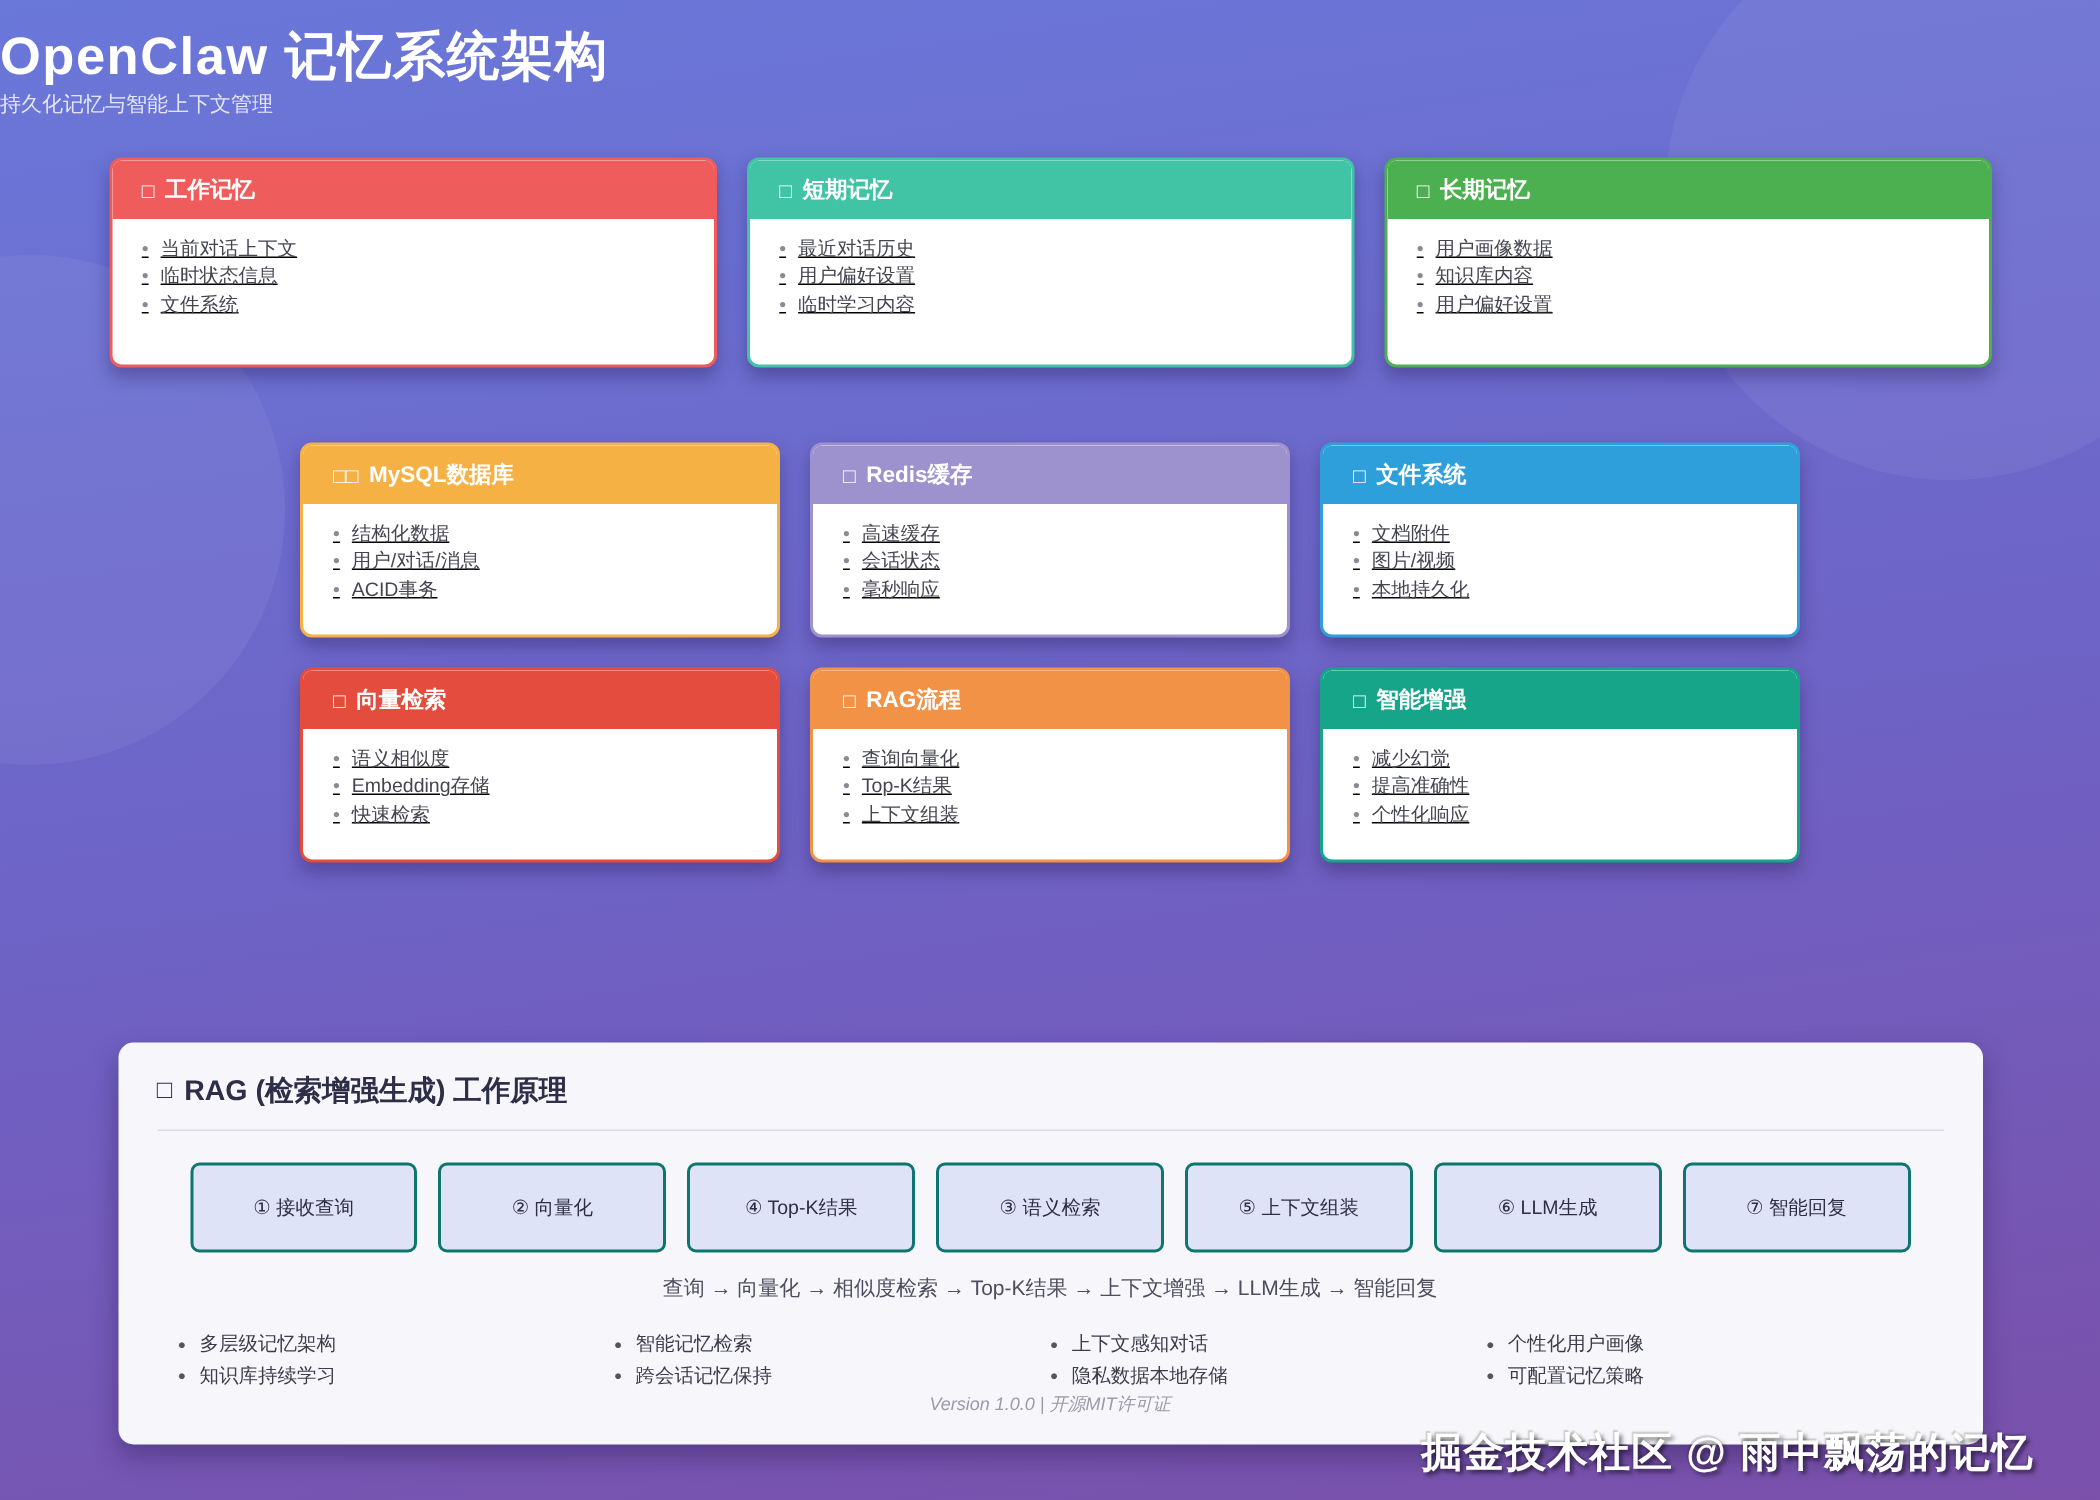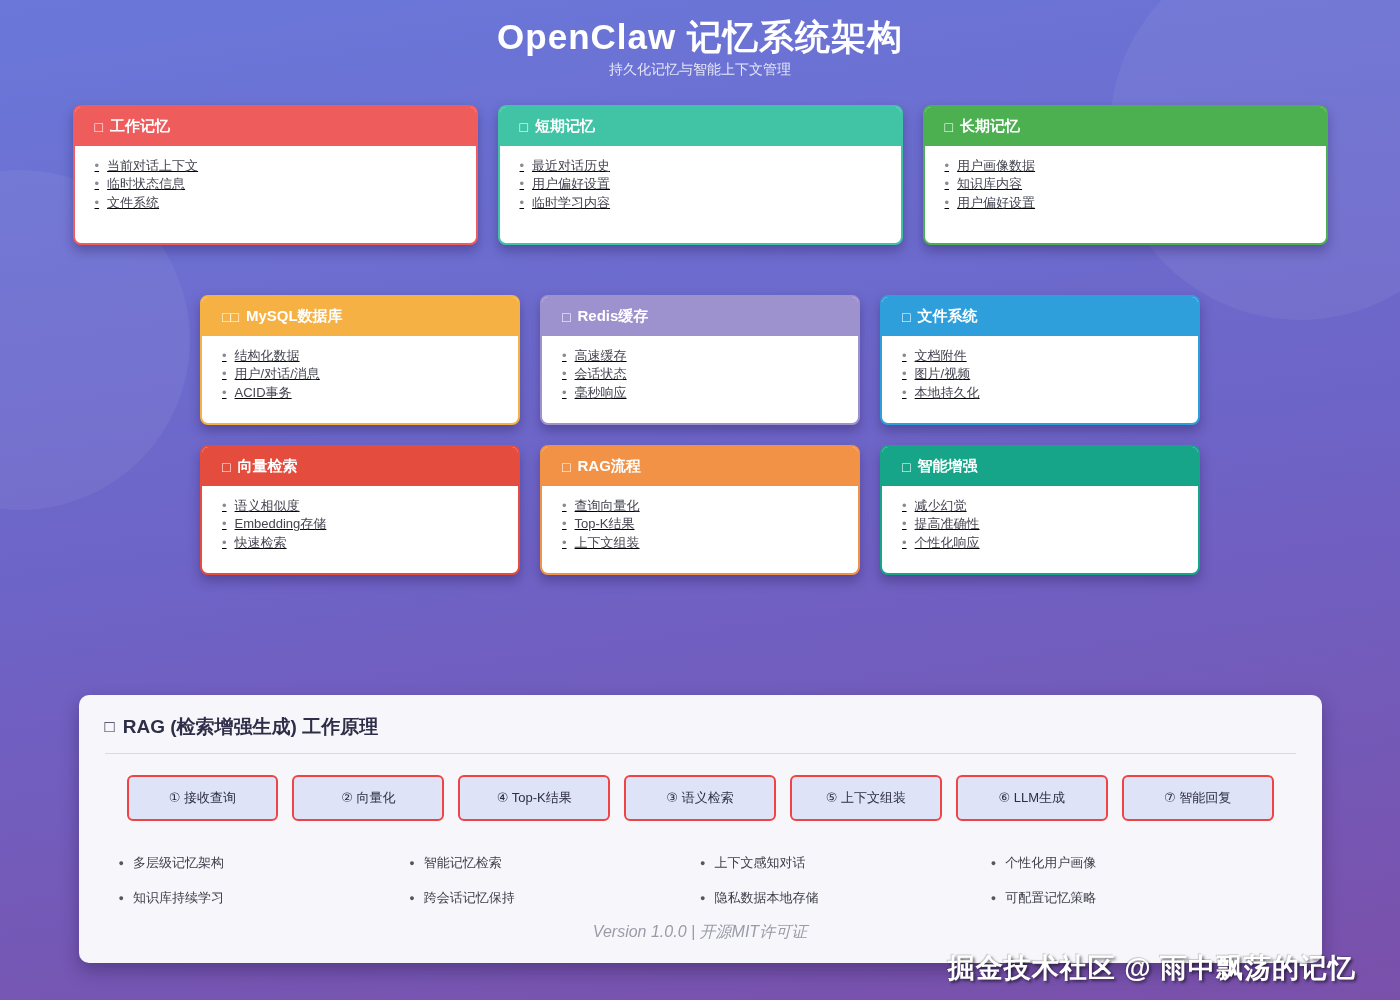--- a/index.html
+++ b/index.html
@@ -9,21 +9,21 @@
     overflow: hidden;
     font-family: "Liberation Sans", "DejaVu Sans", sans-serif;
     background: linear-gradient(172deg, #6a78d9 0%, #6e63c6 52%, #7a50aa 100%);
   }
   .bg-circle { position: absolute; border-radius: 50%; background: rgba(255,255,255,0.055); }
   .bg-circle.c1 { width: 340px; height: 340px; left: -150px; top: 170px; }
   .bg-circle.c2 { width: 380px; height: 380px; right: -90px; top: -60px; }
   .bg-circle.c3 { width: 260px; height: 260px; left: 90px; bottom: 40px; }
 
   
-  .page-header { text-align: center; padding-top: 14px; color: #ffffff; position: relative; }
+  .page-header { text-align: left; padding-top: 14px; color: #ffffff; position: relative; }
   .page-header h1 { font-size: 35px; font-weight: 800; letter-spacing: 1px; }
   .page-header .subtitle { margin-top: 0; font-size: 14px; color: rgba(255,255,255,0.82); }
 
   
   .row { display: flex; justify-content: center; gap: 20px; position: relative; }
   .row-tiers    { margin-top: 26px; }
   .row-storage  { margin-top: 50px; }
   .row-intel    { margin-top: 20px; }
   .row-tiers .card   { width: 405px; height: 140px; }
   .row-storage .card, .row-intel .card { width: 320px; height: 130px; }
@@ -64,37 +64,37 @@
   }
   .rag-title {
     font-size: 19px; font-weight: bold; color: #2e2e49;
     display: flex; align-items: center; gap: 8px;
     padding-bottom: 13px;
     border-bottom: 1px solid #d9d9e2;
   }
   .rag-title .tofu { font-weight: normal; font-size: 17px; }
   .rag-steps { display: flex; gap: 14px; margin-top: 21px; padding: 0 22px; }
   .rag-step {
-    flex: 1; height: 46px;
+    flex: 1; height: 60px;
     background: #dee3f8;
-    border: 2px solid #ef4444;
+    border: 2px solid #0f766e;
     border-radius: 6px;
     display: flex; align-items: center; justify-content: center;
     font-size: 13px; color: #2f2f44;
   }
   .rag-flow { margin-top: 15px; text-align: center; font-size: 14px; color: #4d4d5e; }
   .rag-features {
     margin-top: 18px;
     display: grid;
     grid-template-columns: repeat(4, 1fr);
     padding: 0 14px;
   }
-  .feature-col div { font-size: 13px; color: #3d3d4a; line-height: 1.6; margin-top: 14px; }
+  .feature-col div { font-size: 13px; color: #3d3d4a; line-height: 1.6; }
   .feature-col div::before { content: "●"; font-size: 9px; vertical-align: 1px; color: #55555f; margin-right: 9px; }
-  .rag-footer { margin-top: 13px; text-align: center; font-style: italic; font-size: 16px; color: #9b9ba8; }
+  .rag-footer { text-align: center; font-style: italic; font-size: 12px; color: #9b9ba8; }
 
   
   .watermark {
     position: absolute;
     right: 44px; bottom: 14px;
     font-size: 27px; font-weight: bold; color: #ffffff;
     text-shadow: 2px 2px 3px rgba(0,0,0,0.55), -1px -1px 1px rgba(0,0,0,0.18);
     z-index: 10;
     letter-spacing: 1px;
   }
@@ -226,20 +226,21 @@
   </div>
   <div class="rag-steps">
     <div class="rag-step">① 接收查询</div>
     <div class="rag-step">② 向量化</div>
     <div class="rag-step">④ Top-K结果</div>
     <div class="rag-step">③ 语义检索</div>
     <div class="rag-step">⑤ 上下文组装</div>
     <div class="rag-step">⑥ LLM生成</div>
     <div class="rag-step">⑦ 智能回复</div>
   </div>
+  <div class="rag-flow">查询 → 向量化 → 相似度检索 → Top-K结果 → 上下文增强 → LLM生成 → 智能回复</div>
   <div class="rag-features">
     <div class="feature-col">
       <div>多层级记忆架构</div>
       <div>知识库持续学习</div>
     </div>
     <div class="feature-col">
       <div>智能记忆检索</div>
       <div>跨会话记忆保持</div>
     </div>
     <div class="feature-col">

